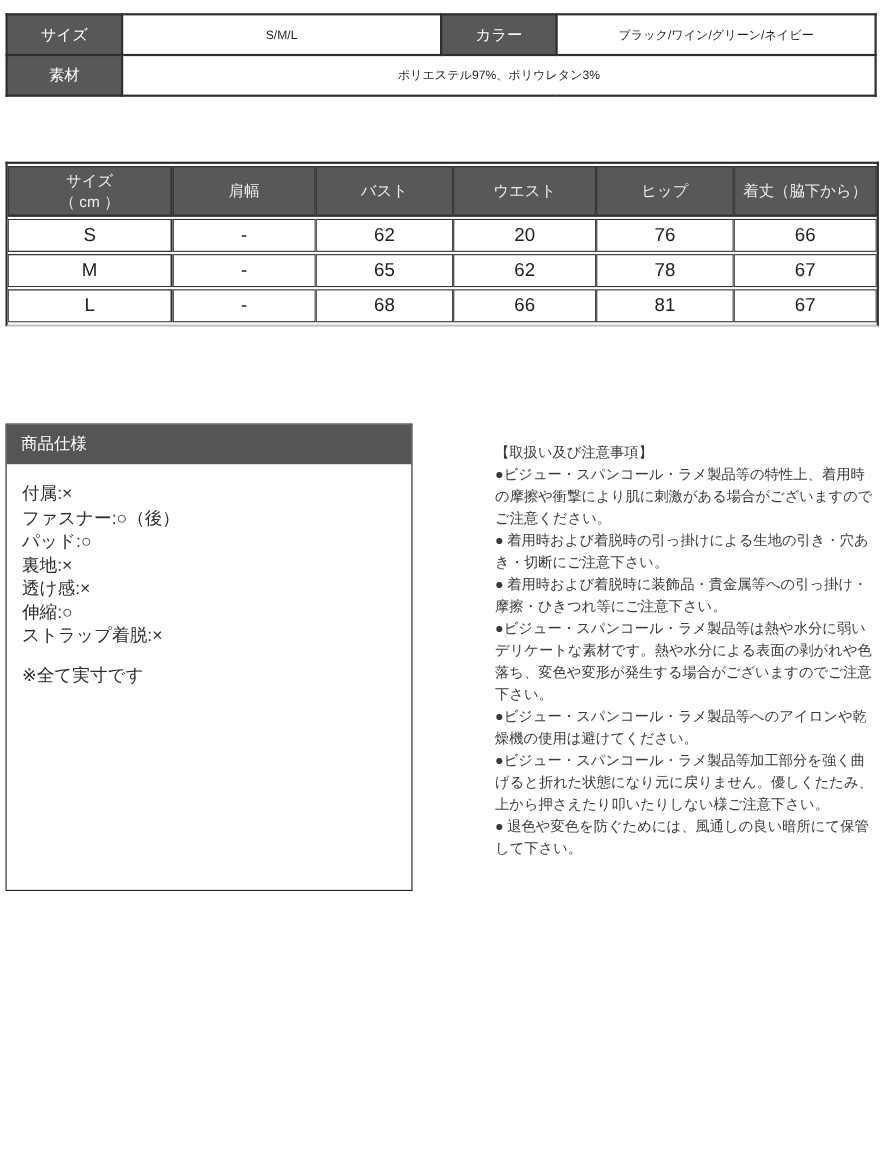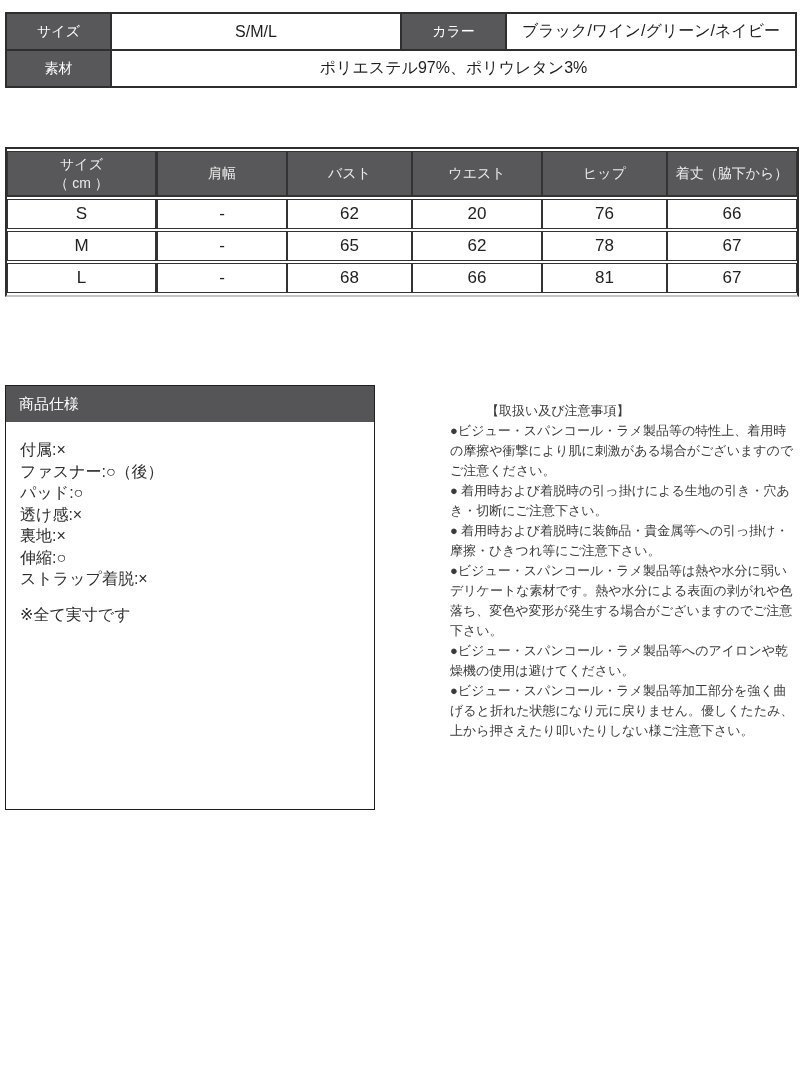--- a/index.html
+++ b/index.html
@@ -13,21 +13,21 @@
   
   .top-table {
     position:absolute; left:5px; top:12px; width:790px;
     border-collapse:collapse; table-layout:fixed;
   }
   .top-table th, .top-table td { border:2px solid #2e2e2e; height:37px; vertical-align:middle; }
   .top-table th {
     background:#58585a; color:#fff; font-weight:normal;
     font-size:14px; text-align:center;
   }
-  .top-table td { font-size:16px; text-align:center; color:#1e1e1e; background:#fff; }
+  .top-table td { font-size:11px; text-align:center; color:#1e1e1e; background:#fff; }
 
   
   .size-table {
     position:absolute; left:5px; top:147px; width:790px;
     border-collapse:separate; border-spacing:0 2px; table-layout:fixed;
     background:#fff;
     border:2px solid #2e2e2e; border-bottom-color:#c4c4c4;
   }
   .size-table th, .size-table td { border:1px solid #333; vertical-align:middle; text-align:center; }
   .size-table th {
@@ -50,21 +50,21 @@
   }
   .spec-list { padding:17px 14px; font-size:16px; color:#2e2e2e; }
   .spec-item { line-height:21.5px; }
   .spec-note { margin-top:14px; line-height:21.5px; }
 
   
   .care {
     position:absolute; left:450px; top:401px; width:348px;
     font-size:13px; line-height:20px; color:#3a3a3a;
   }
-  .care-title { line-height:20px;margin-left:36px; }
+  .care-title { line-height:20px; }
   .care-bullet { line-height:20px;font-family:Liberation Serif, serif; }
 </style>
 </head>
 <body>
 
 <table class="top-table">
   <colgroup>
     <col style="width:105px">
       <col style="width:290px">
       <col style="width:105px">
@@ -133,29 +133,30 @@
     </tr>
   </tbody>
 </table>
 
 <div class="spec-box">
   <div class="spec-bar">商品仕様</div>
   <div class="spec-list">
     <div class="spec-item">付属:×</div>
     <div class="spec-item">ファスナー:○（後）</div>
     <div class="spec-item">パッド:○</div>
+    <div class="spec-item">裏地:×</div>
     <div class="spec-item">透け感:×</div>
-    <div class="spec-item">裏地:×</div>
     <div class="spec-item">伸縮:○</div>
     <div class="spec-item">ストラップ着脱:×</div>
     <div class="spec-note">※全て実寸です</div>
   </div>
 </div>
 
 <div class="care">
   <div class="care-title">【取扱い及び注意事項】</div>
   <div class="care-bullet">●ビジュー・スパンコール・ラメ製品等の特性上、着用時の摩擦や衝撃により肌に刺激がある場合がございますのでご注意ください。</div>
   <div class="care-bullet">● 着用時および着脱時の引っ掛けによる生地の引き・穴あき・切断にご注意下さい。</div>
   <div class="care-bullet">● 着用時および着脱時に装飾品・貴金属等への引っ掛け・摩擦・ひきつれ等にご注意下さい。</div>
   <div class="care-bullet">●ビジュー・スパンコール・ラメ製品等は熱や水分に弱いデリケートな素材です。熱や水分による表面の剥がれや色落ち、変色や変形が発生する場合がございますのでご注意下さい。</div>
   <div class="care-bullet">●ビジュー・スパンコール・ラメ製品等へのアイロンや乾燥機の使用は避けてください。</div>
   <div class="care-bullet">●ビジュー・スパンコール・ラメ製品等加工部分を強く曲げると折れた状態になり元に戻りません。優しくたたみ、上から押さえたり叩いたりしない様ご注意下さい。</div>
+  <div class="care-bullet">● 退色や変色を防ぐためには、風通しの良い暗所にて保管して下さい。</div>
 </div>
 
 </body></html>

